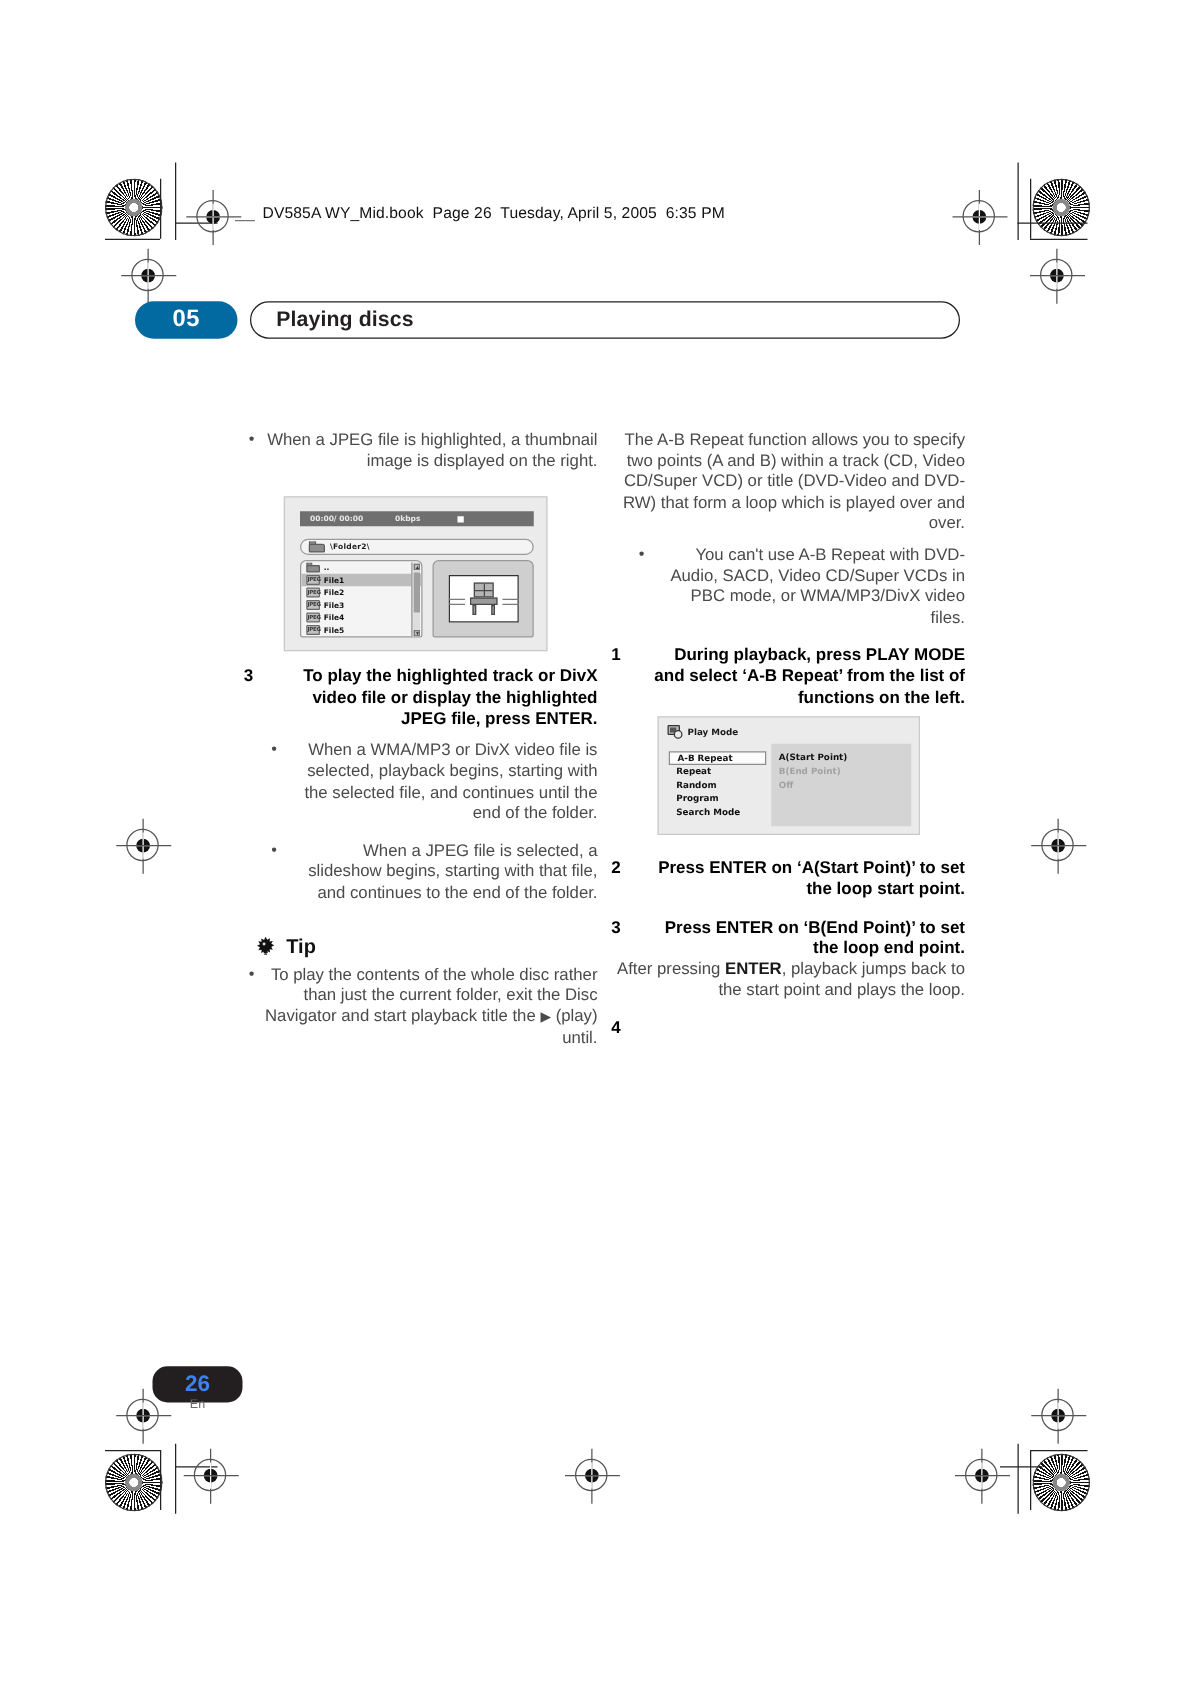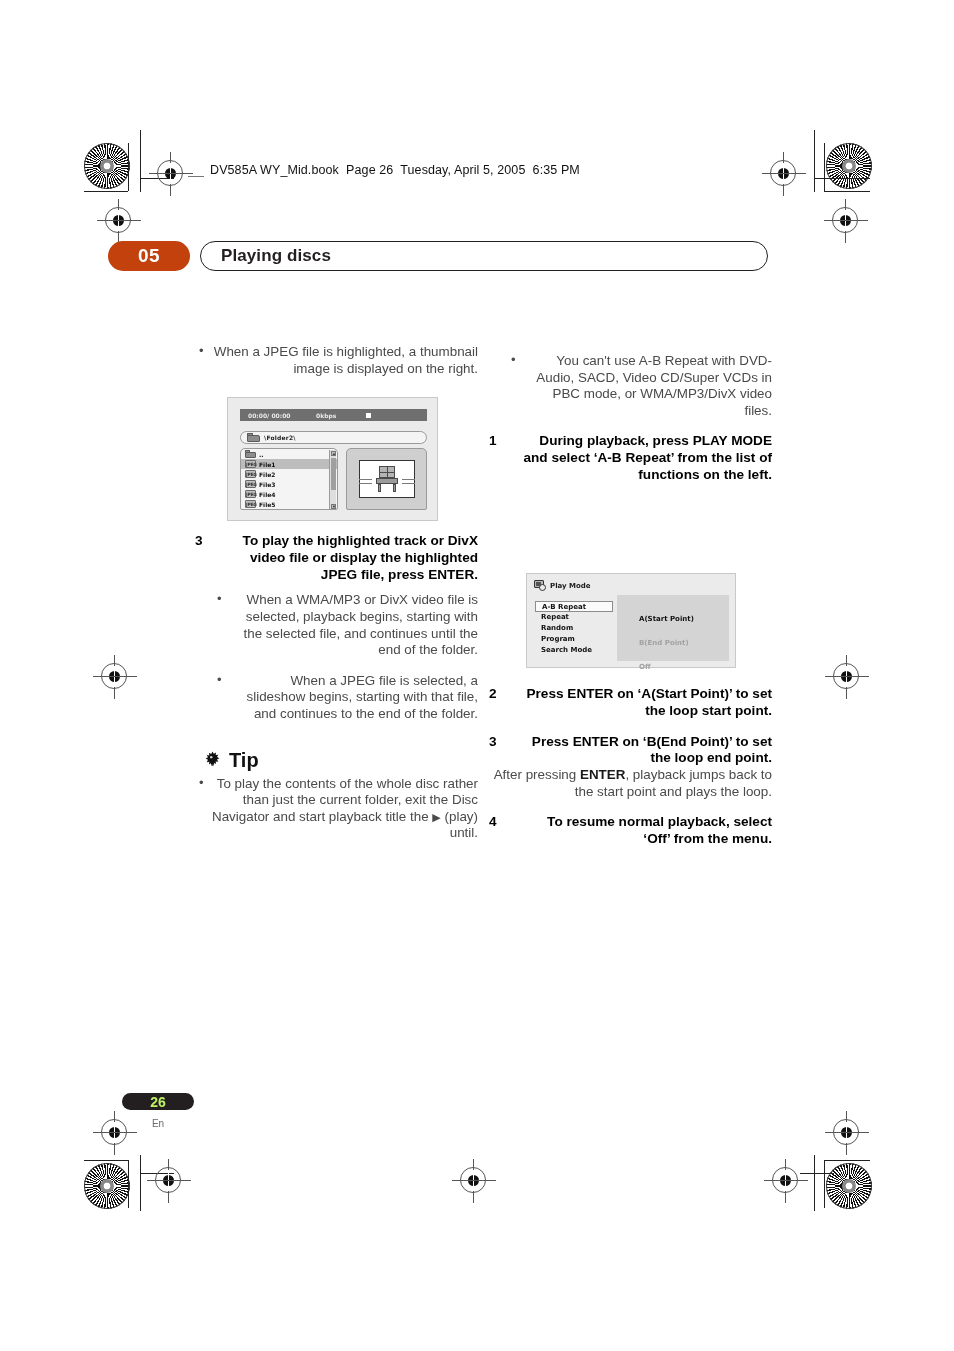--- a/index.html
+++ b/index.html
@@ -68,21 +68,21 @@
 
   
   .chapter-bar {
     position: absolute;
     left: 108px; top: 241px;
     width: 660px; height: 30px;
   }
   .chapter-num {
     position: absolute; left: 0; top: 0;
     width: 82px; height: 30px;
-    background: #c2410c;
+    background: #0369a1;
     border-radius: 15px;
     color: #fff;
     font-weight: bold;
     font-size: 19px;
     display: flex; align-items: center; justify-content: center;
     letter-spacing: .5px;
   }
   .chapter-pill {
     position: absolute; left: 92px; top: 0;
     width: 568px; height: 30px;
@@ -156,21 +156,21 @@
     display: flex; align-items: center;
     gap: 7px;
     margin-bottom: 4px;
     margin-left: 8px;
   }
   .tip-icon {
     width: 19px; height: 19px;
     position: relative; flex: none;
   }
   .tip-label {
-    font-weight: bold; font-size: 20px; color: #111;
+    font-weight: bold; font-size: 16px; color: #111;
   }
 
   
   .shot-nav {
     position: absolute;
     left: 227px; top: 397px;
     width: 211px; height: 124px;
     background: #ebebeb;
     border: 1px solid #c9c9c9;
   }
@@ -375,34 +375,34 @@
     background: #fbfbfb;
     border: .8px solid #8c8c8c;
   }
   .pm-panel {
     position: absolute; left: 90px; top: 21px;
     width: 112px; height: 66px;
     background: #d4d4d4;
   }
   .pm-opt {
     height: 11px; line-height: 11px;
-    padding-left: 22px; margin-top: 13px;
+    padding-left: 6px; margin-top: 0;
     font-size: 7px; font-weight: bold;
     font-family: "DejaVu Sans", sans-serif;
   }
   .pm-opt.on  { color: #111; }
   .pm-opt.off { color: #a2a2a2; }
   .pm-opts { position: absolute; left: 0; top: 6px; }
 
   
   .pagenum {
     position: absolute; left: 122px; top: 1093px;
-    width: 72px; height: 17px;
+    width: 72px; height: 29px;
     background: #231f20; border-radius: 12px;
-    color: #bef264; font-weight: bold; font-size: 14px;
+    color: #3b82f6; font-weight: bold; font-size: 18px;
     display: flex; align-items: center; justify-content: center;
   }
   .pagelang {
     position: absolute; left: 122px; top: 1118px;
     width: 72px; text-align: center;
     font-size: 10px; color: #6a6a6a;
   }
 
   .play-tri { font-size: 11px; }
 </style>
@@ -574,20 +574,21 @@
         </g>
         <circle cx="10.4" cy="7.8" r="1.5" fill="#fff" opacity="0.85"></circle>
       </svg>
     </span>
     <span class="tip-label">Tip</span>
   </div>
   <p class="bullet"><span>To play the contents of the whole disc rather than just the current folder, exit the Disc Navigator and start playback title the </span><span class="play-tri">▶</span><span> (play) until.</span></p>
 </div>
 
 <div class="col col-right">
+  <p class="body-text">The A-B Repeat function allows you to specify two points (A and B) within a track (CD, Video CD/Super VCD) or title (DVD-Video and DVD-RW) that form a loop which is played over and over.</p>
   <div class="gap-s"></div>
   <p class="bullet bullet-indent">You can't use A-B Repeat with DVD-Audio, SACD, Video CD/Super VCDs in PBC mode, or WMA/MP3/DivX video files.</p>
   <div class="gap-m"></div>
   <p class="step">
     <span class="step-n">1</span>
     <span>During playback, press PLAY MODE and select ‘A-B Repeat’ from the list of functions on the left.</span>
   </p>
 </div>
 
 <div class="shot-play">
@@ -623,18 +624,17 @@
   </p>
   <div class="gap-m"></div>
   <p class="step">
     <span class="step-n">3</span>
     <span>Press ENTER on ‘B(End Point)’ to set the loop end point.</span>
   </p>
   <p class="body-text"><span>After pressing </span><b>ENTER</b><span>, playback jumps back to the start point and plays the loop.</span></p>
   <div class="gap-m"></div>
   <p class="step">
     <span class="step-n">4</span>
-    <span>To resume normal playback, select ‘Off’ from the menu.</span>
   </p>
 </div>
 
 <div class="pagenum">26</div>
 <div class="pagelang">En</div>
 
 </body></html>

